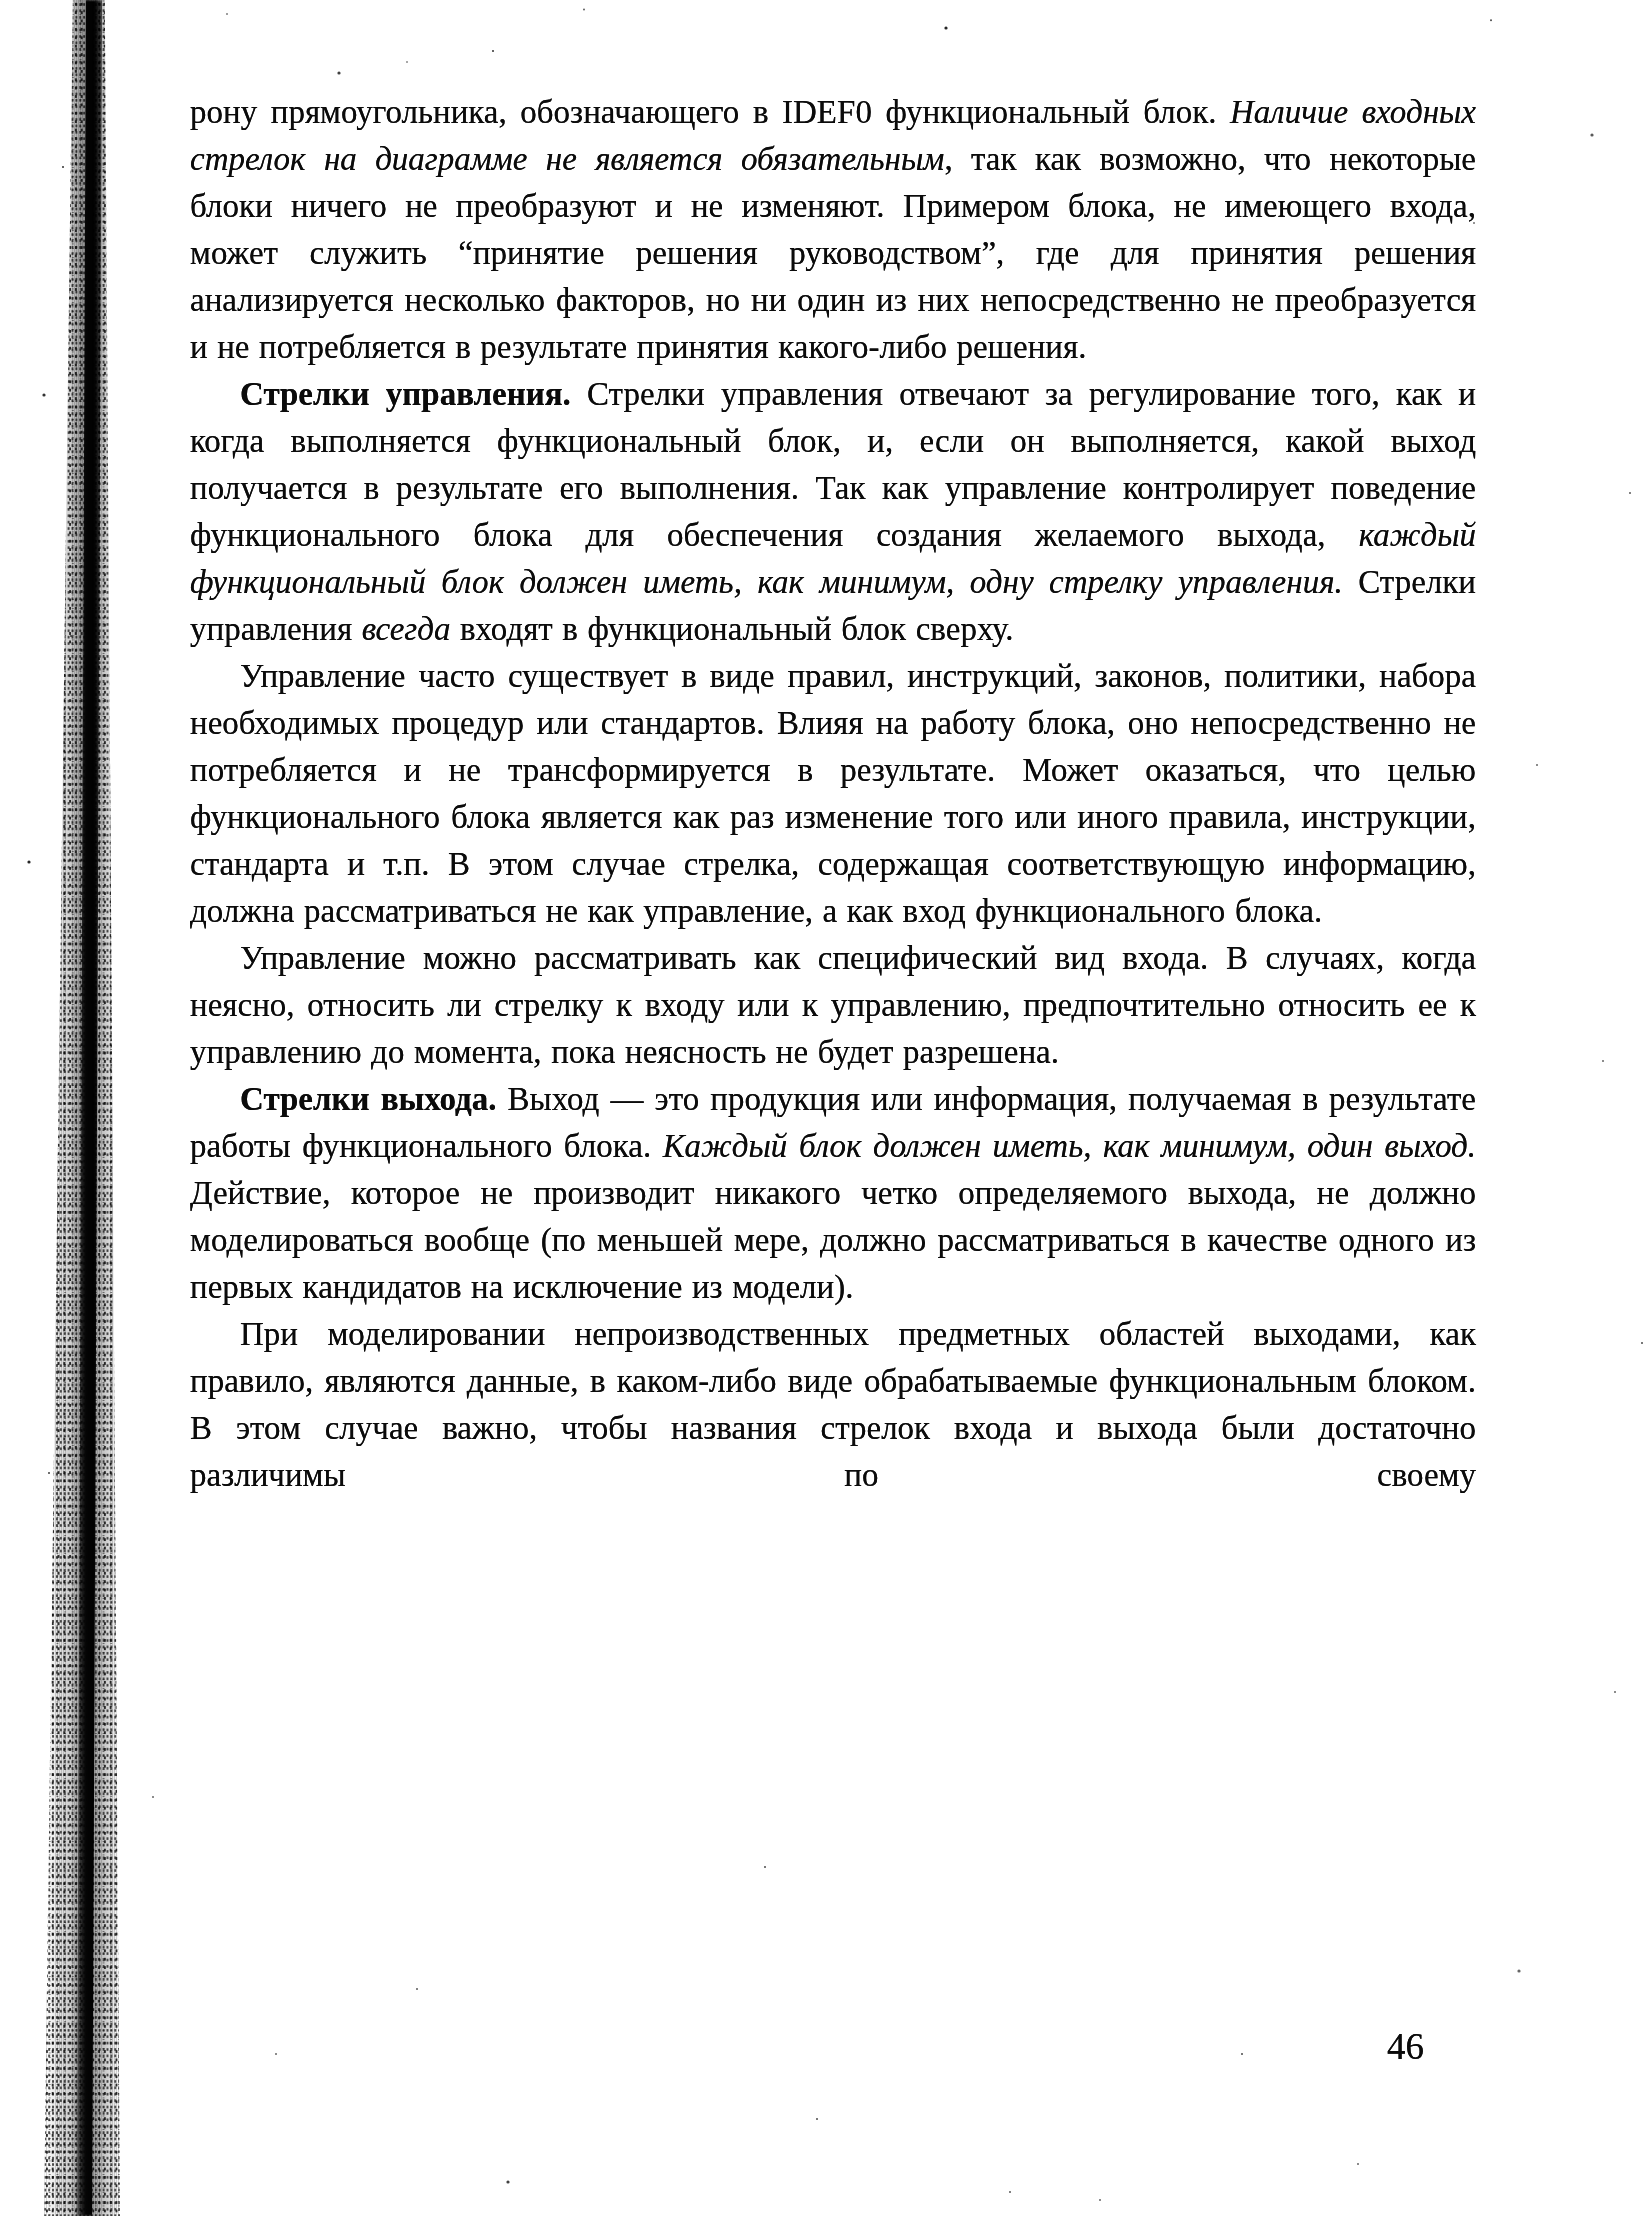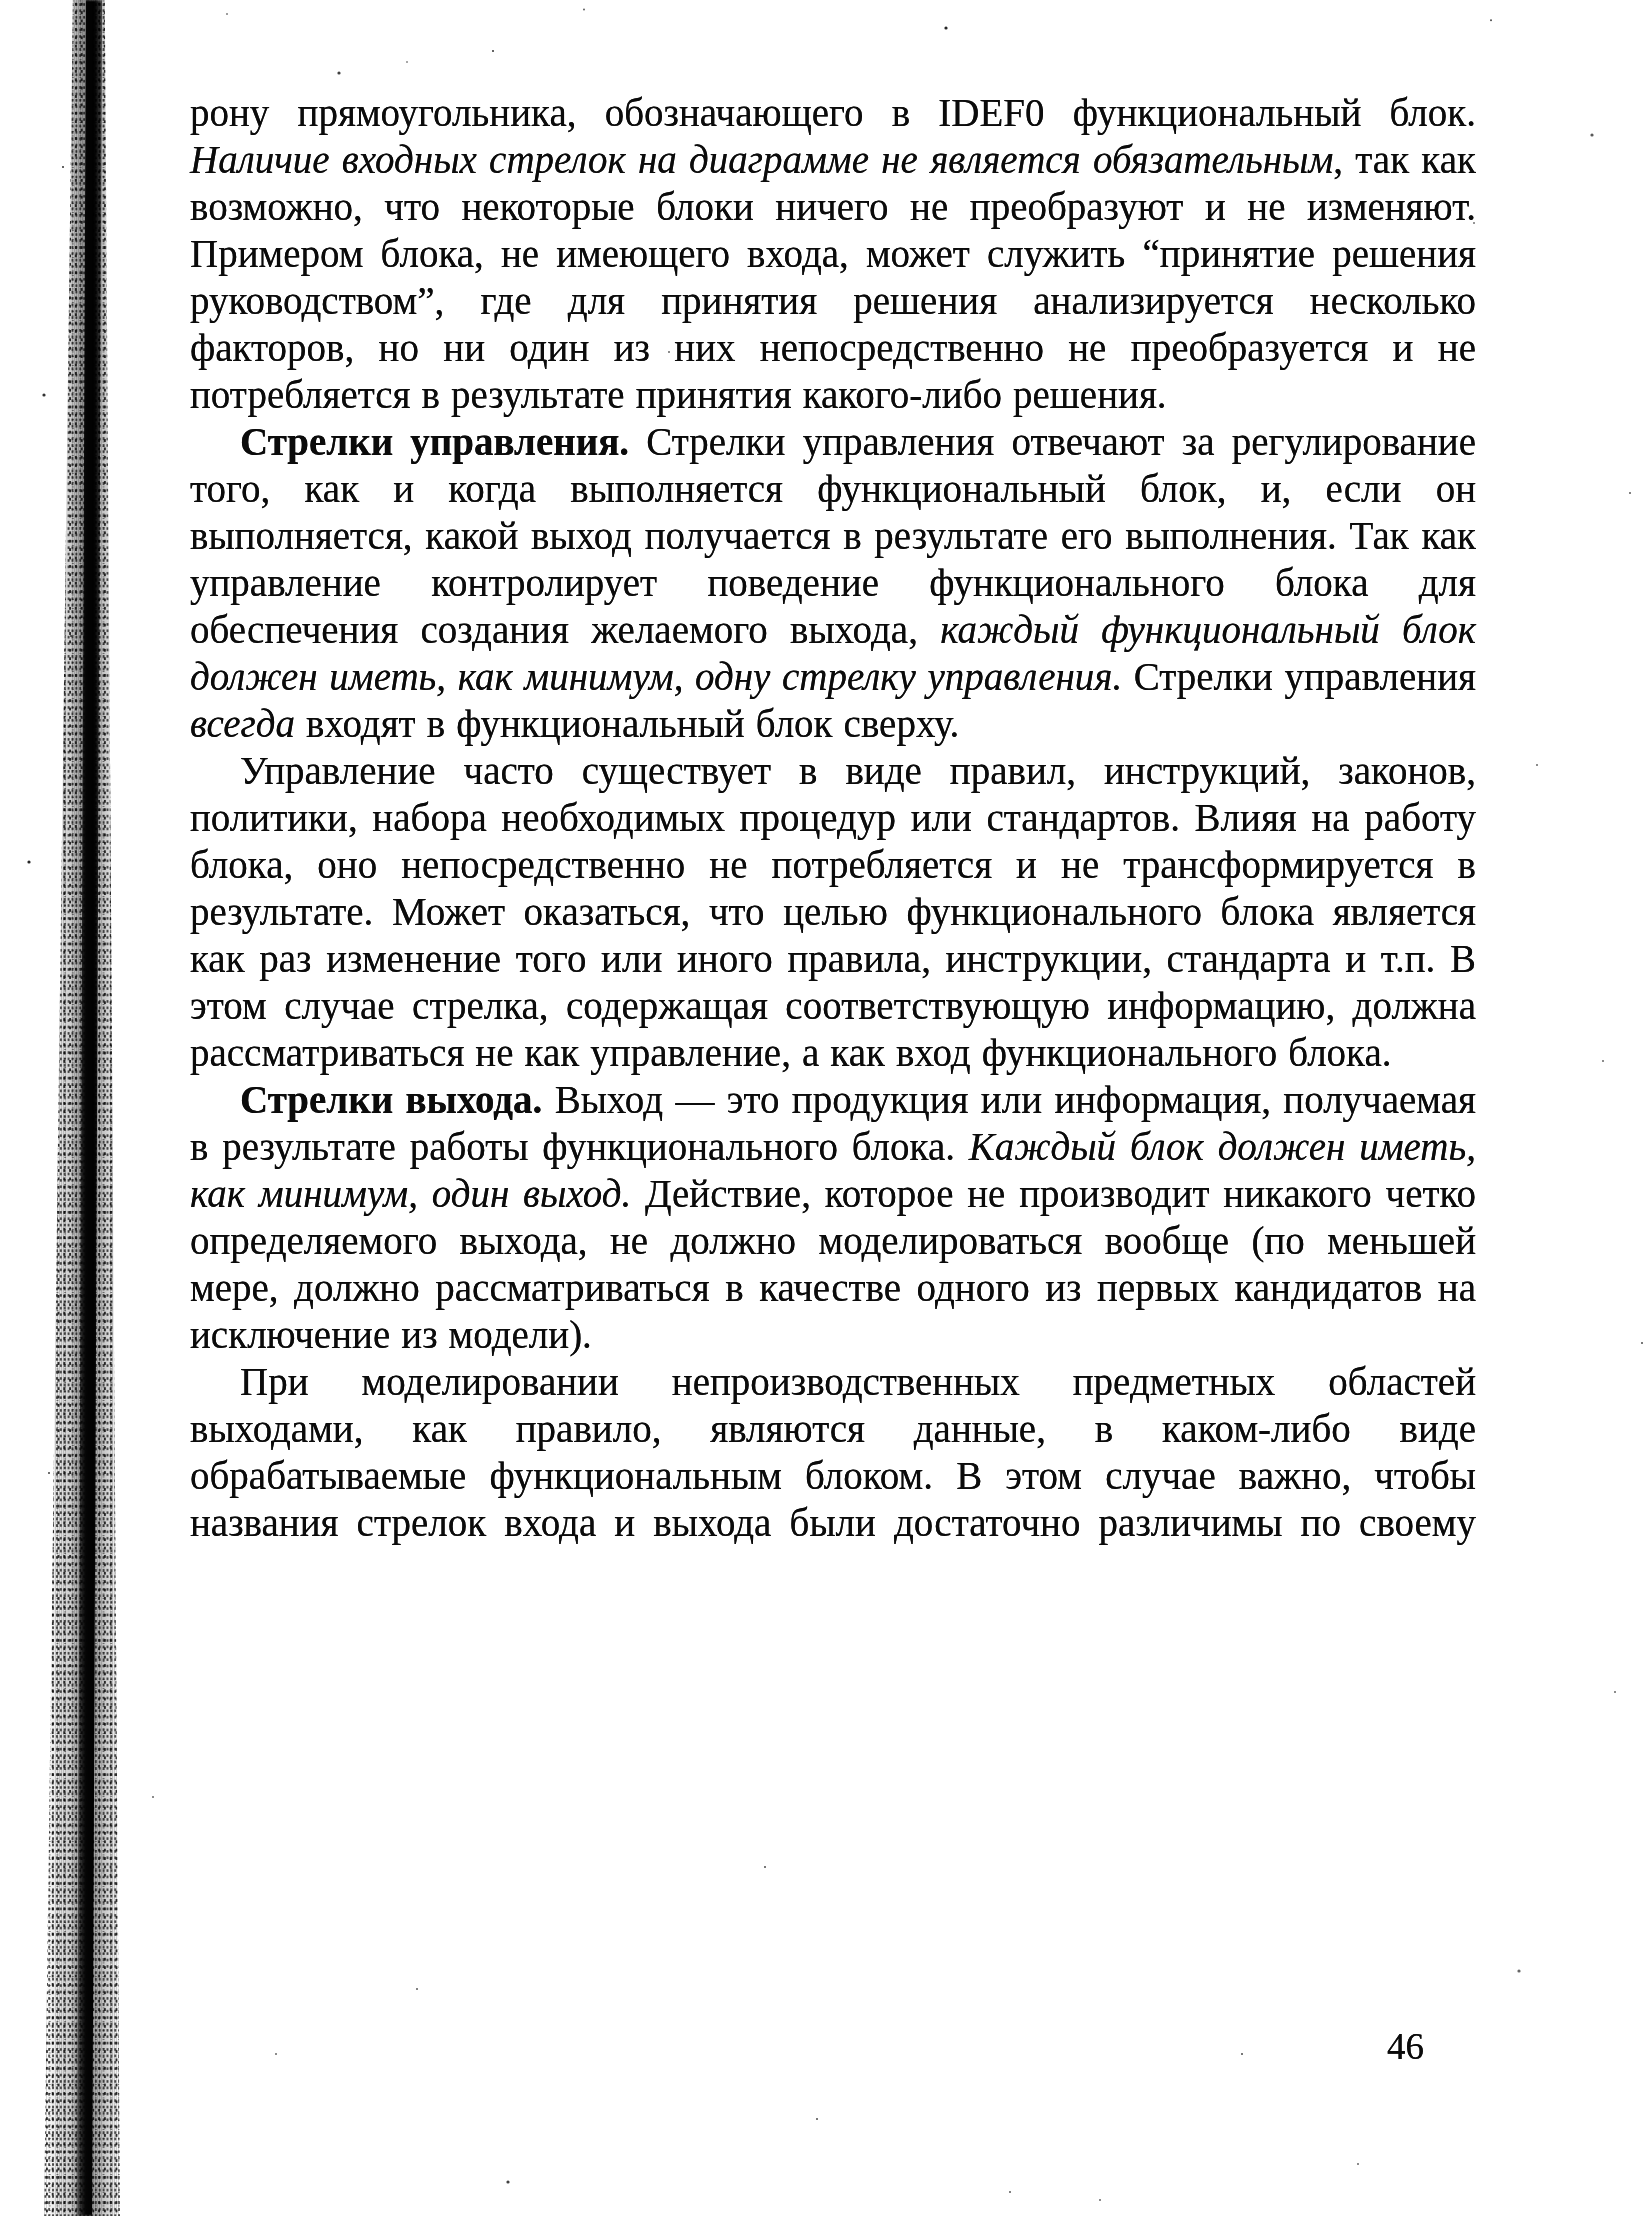--- a/index.html
+++ b/index.html
@@ -86,21 +86,21 @@
 
   
   .text-block {
     position: absolute;
     left: 190px;
     top: 89px;
     width: 1286px;
   }
   .text-block p {
     margin: 0;
-    font-size: 39px;
+    font-size: 33px;
     line-height: 47px;
     text-align: justify;
     word-spacing: 1.3px;
     text-shadow: 0 0 0.5px rgba(0,0,0,0.85);
   }
   .text-block p.indent { text-indent: 50px; }
   .text-block p.gap-before { }
   .text-block p.justify-last { text-align-last: justify; }
   .seg-italic { font-style: italic; }
   .seg-bold { font-weight: bold; }
@@ -120,19 +120,20 @@
 
 <div class="page">
   <div class="binding-halo"></div>
   <div class="binding-core"></div>
   <div class="specks"></div>
 
   <div class="text-block">
       <p class="no-indent"><span class="seg-normal">рону прямоугольника, обозначающего в IDEF0 функциональный блок. </span><span class="seg-italic">Наличие входных стрелок на диаграмме не является обязательным</span><span class="seg-normal">, так как возможно, что некоторые блоки ничего не преобразуют и не изменяют. Примером блока, не имеющего входа, может служить “принятие решения руководством”, где для принятия решения анализируется несколько факторов, но ни один из них непосредственно не преобразуется и не потребляется в результате принятия какого-либо решения.</span></p>
       <p class="indent gap-before"><span class="seg-bold">Стрелки управления.</span><span class="seg-normal"> Стрелки управления отвечают за регулирование того, как и когда выполняется функциональный блок, и, если он выполняется, какой выход получается в результате его выполнения. Так как управление контролирует поведение функционального блока для обеспечения создания желаемого выхода, </span><span class="seg-italic">каждый функциональный блок должен иметь, как минимум, одну стрелку управления.</span><span class="seg-normal"> Стрелки управления </span><span class="seg-italic">всегда</span><span class="seg-normal"> входят в функциональный блок сверху.</span></p>
       <p class="indent"><span class="seg-normal">Управление часто существует в виде правил, инструкций, законов, политики, набора необходимых процедур или стандартов. Влияя на работу блока, оно непосредственно не потребляется и не трансформируется в результате. Может оказаться, что целью функционального блока является как раз изменение того или иного правила, инструкции, стандарта и т.п. В этом случае стрелка, содержащая соответствующую информацию, должна рассматриваться не как управление, а как вход функционального блока.</span></p>
+      <p class="indent"><span class="seg-normal">Управление можно рассматривать как специфический вид входа. В случаях, когда неясно, относить ли стрелку к входу или к управлению, предпочтительно относить ее к управлению до момента, пока неясность не будет разрешена.</span></p>
       <p class="indent gap-before"><span class="seg-bold">Стрелки выхода.</span><span class="seg-normal"> Выход — это продукция или информация, получаемая в результате работы функционального блока. </span><span class="seg-italic">Каждый блок должен иметь, как минимум, один выход.</span><span class="seg-normal"> Действие, которое не производит никакого четко определяемого выхода, не должно моделироваться вообще (по меньшей мере, должно рассматриваться в качестве одного из первых кандидатов на исключение из модели).</span></p>
       <p class="indent  justify-last"><span class="seg-normal">При моделировании непроизводственных предметных областей выходами, как правило, являются данные, в каком-либо виде обрабатываемые функциональным блоком. В этом случае важно, чтобы названия стрелок входа и выхода были достаточно различимы по своему</span></p>
     </div>
 
   <div class="page-number">46</div>
 </div>
 
 
 </body></html>

